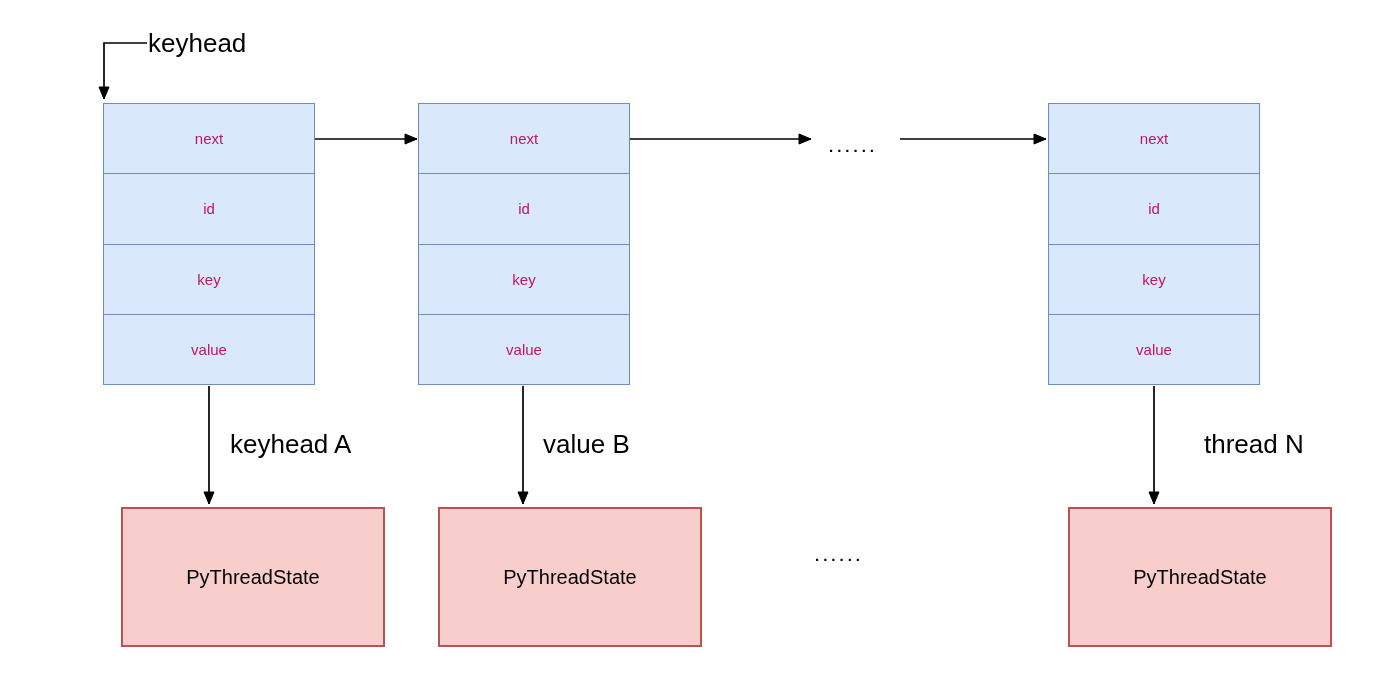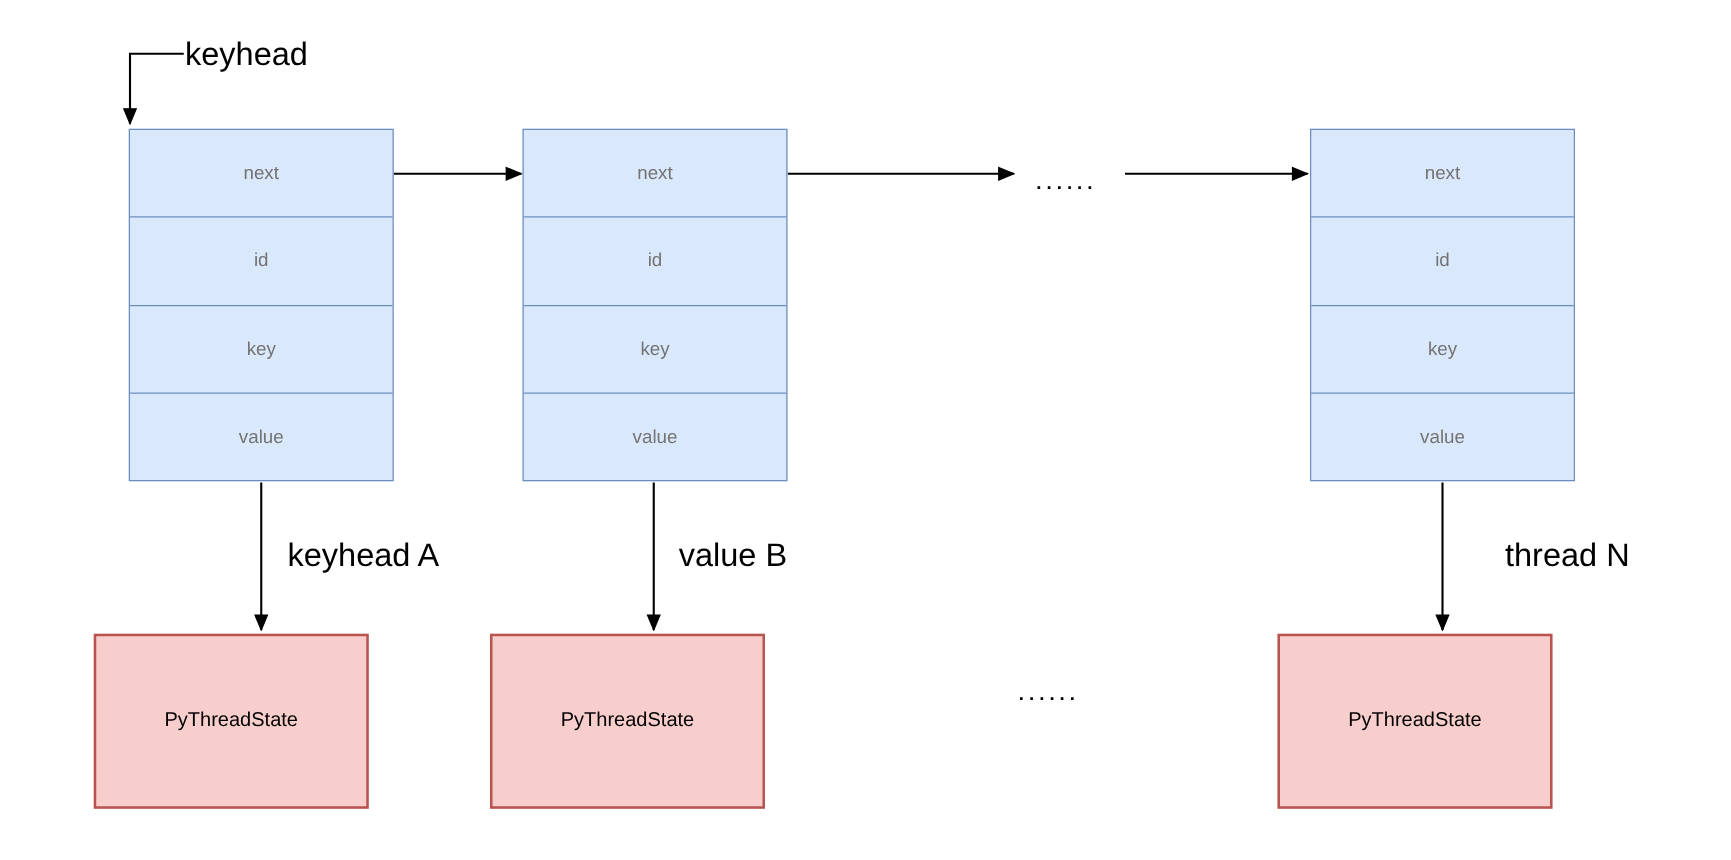--- a/index.html
+++ b/index.html
@@ -32,42 +32,43 @@
     border: 1px solid var(--node-border, #6c8ebf);
     display: flex;
     flex-direction: column;
   }
   .node-row {
     flex: 1;
     display: flex;
     align-items: center;
     justify-content: center;
     font-size: 15px;
-    color: #737373;
+    color: #be185d;
     border-bottom: 1px solid var(--node-border, #6c8ebf);
   }
   .node-row:last-child { border-bottom: none; text-align: center; }
 
   .node-1 { left: 103px; }
   .node-2 { left: 418px; }
   .node-n { left: 1048px; }
 
   .state-box {
     position: absolute;
     top: 507px;
-    width: 220px;
+    width: 264px;
     height: 140px;
     box-sizing: border-box;
     background: var(--state-fill, #f8cecc);
     border: 2px solid var(--state-border, #b85450);
     display: flex;
     align-items: center;
     justify-content: center;
-    font-size: 16px;
+    font-size: 20px;
     color: #000000;
+    margin-left: 46px;
   }
   .state-1 { left: 75px; }
   .state-2 { left: 392px; }
   .state-n { left: 1022px; }
 
   .big-label {
     position: absolute;
     font-size: 26px;
     color: #000000;
     white-space: nowrap;

